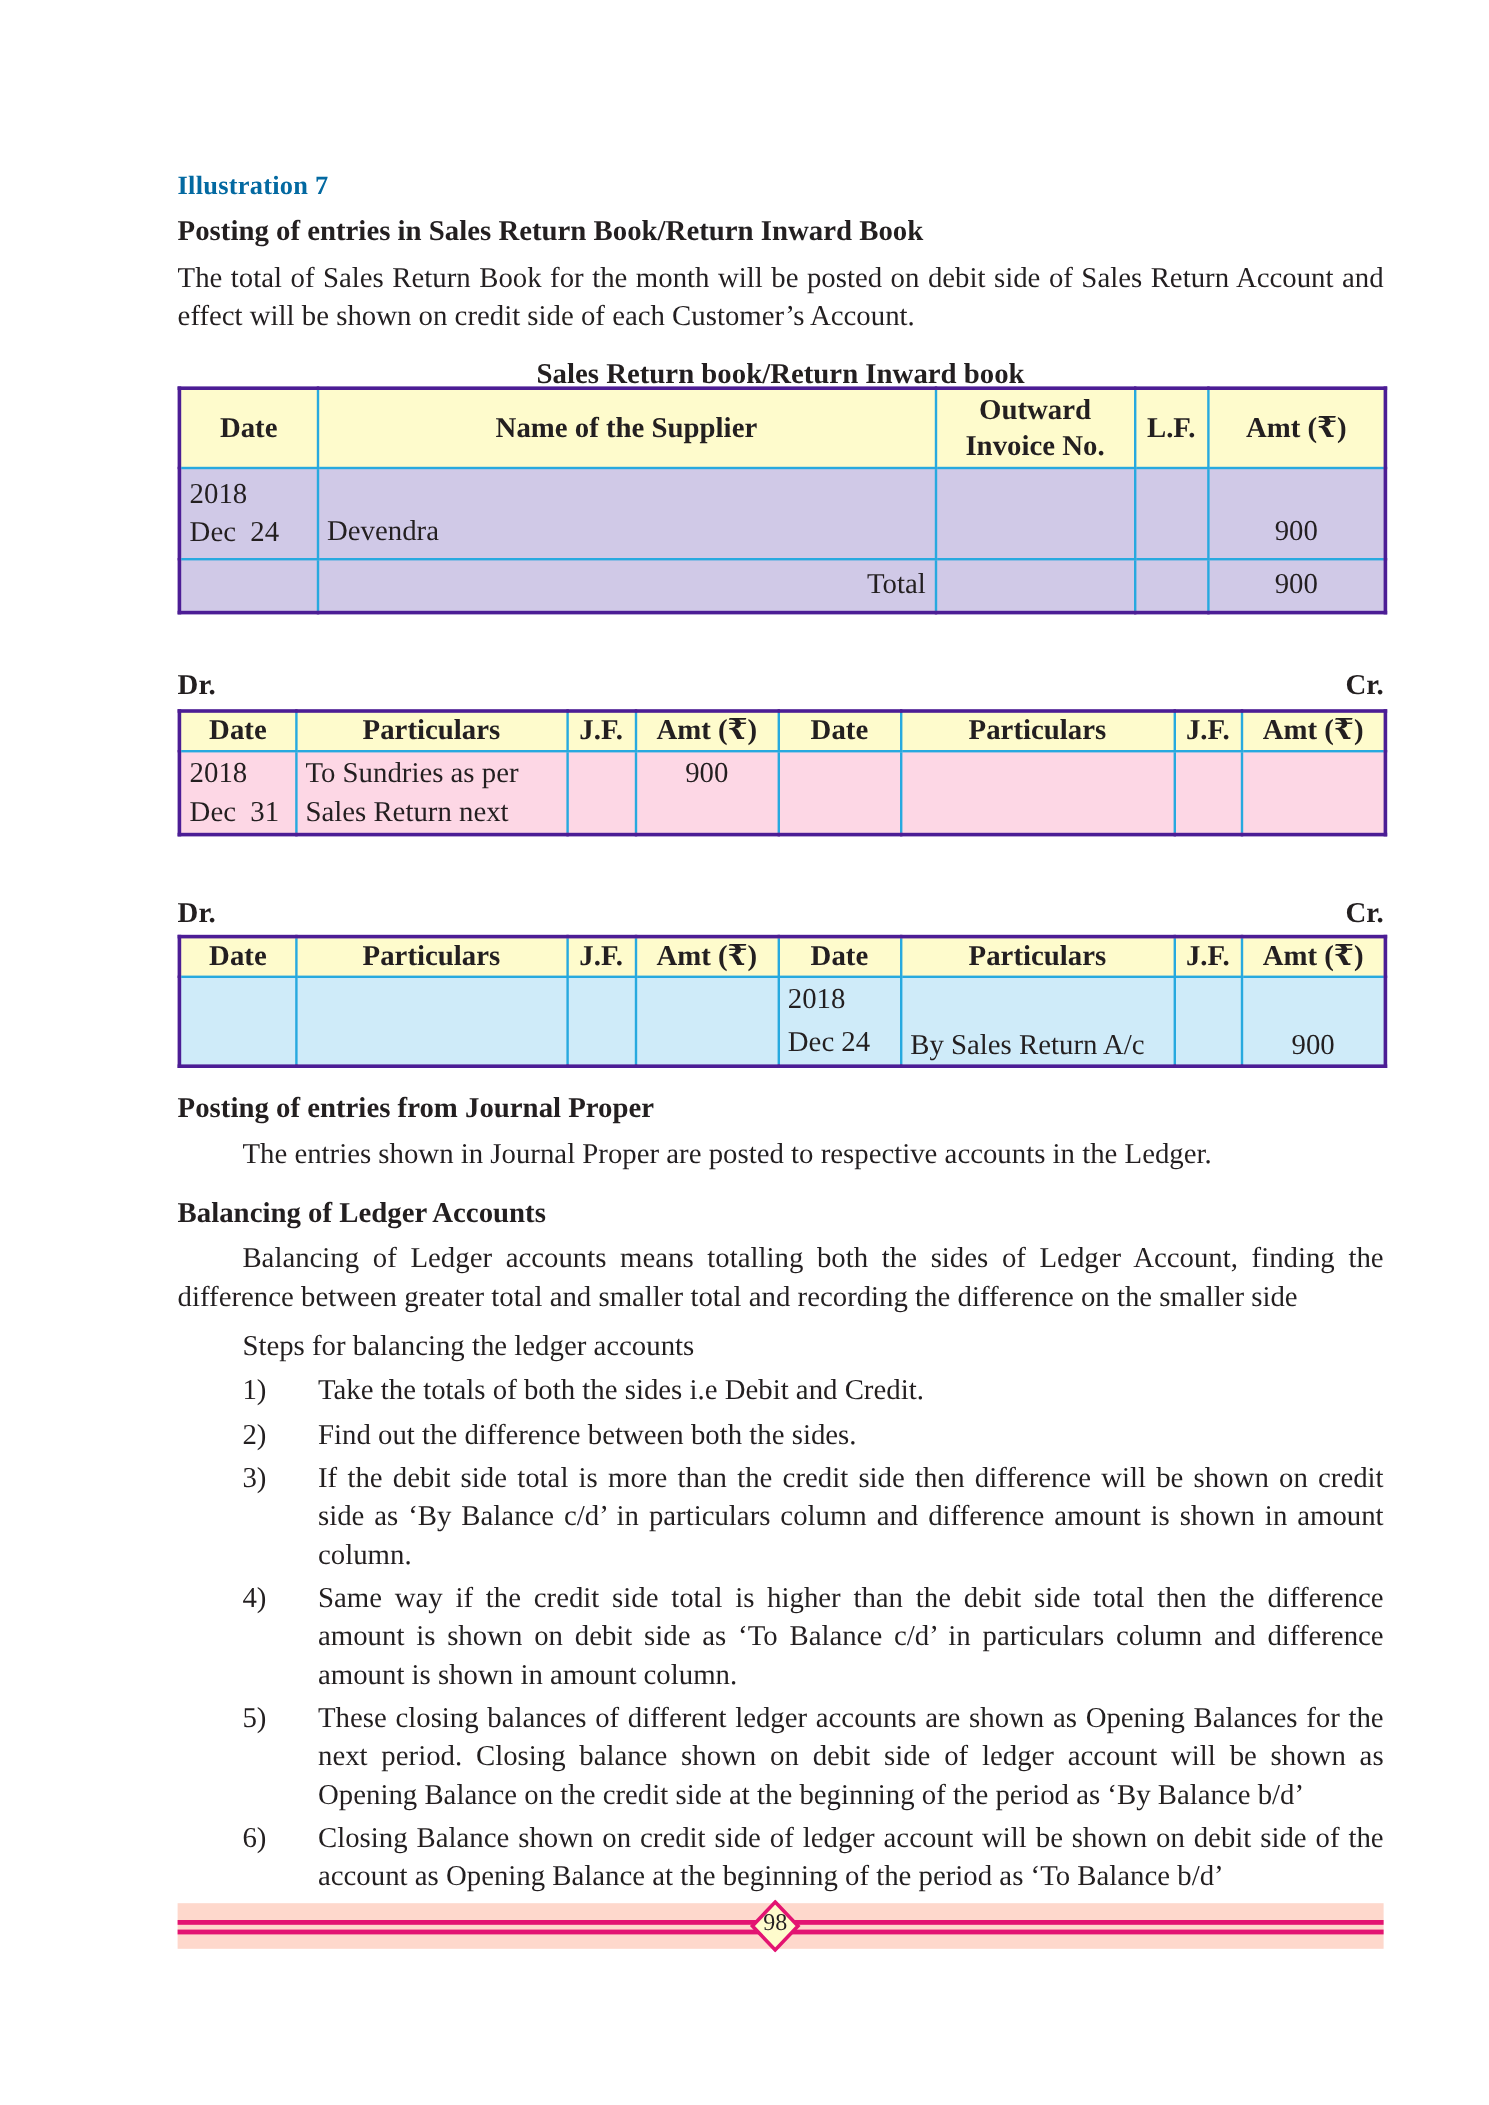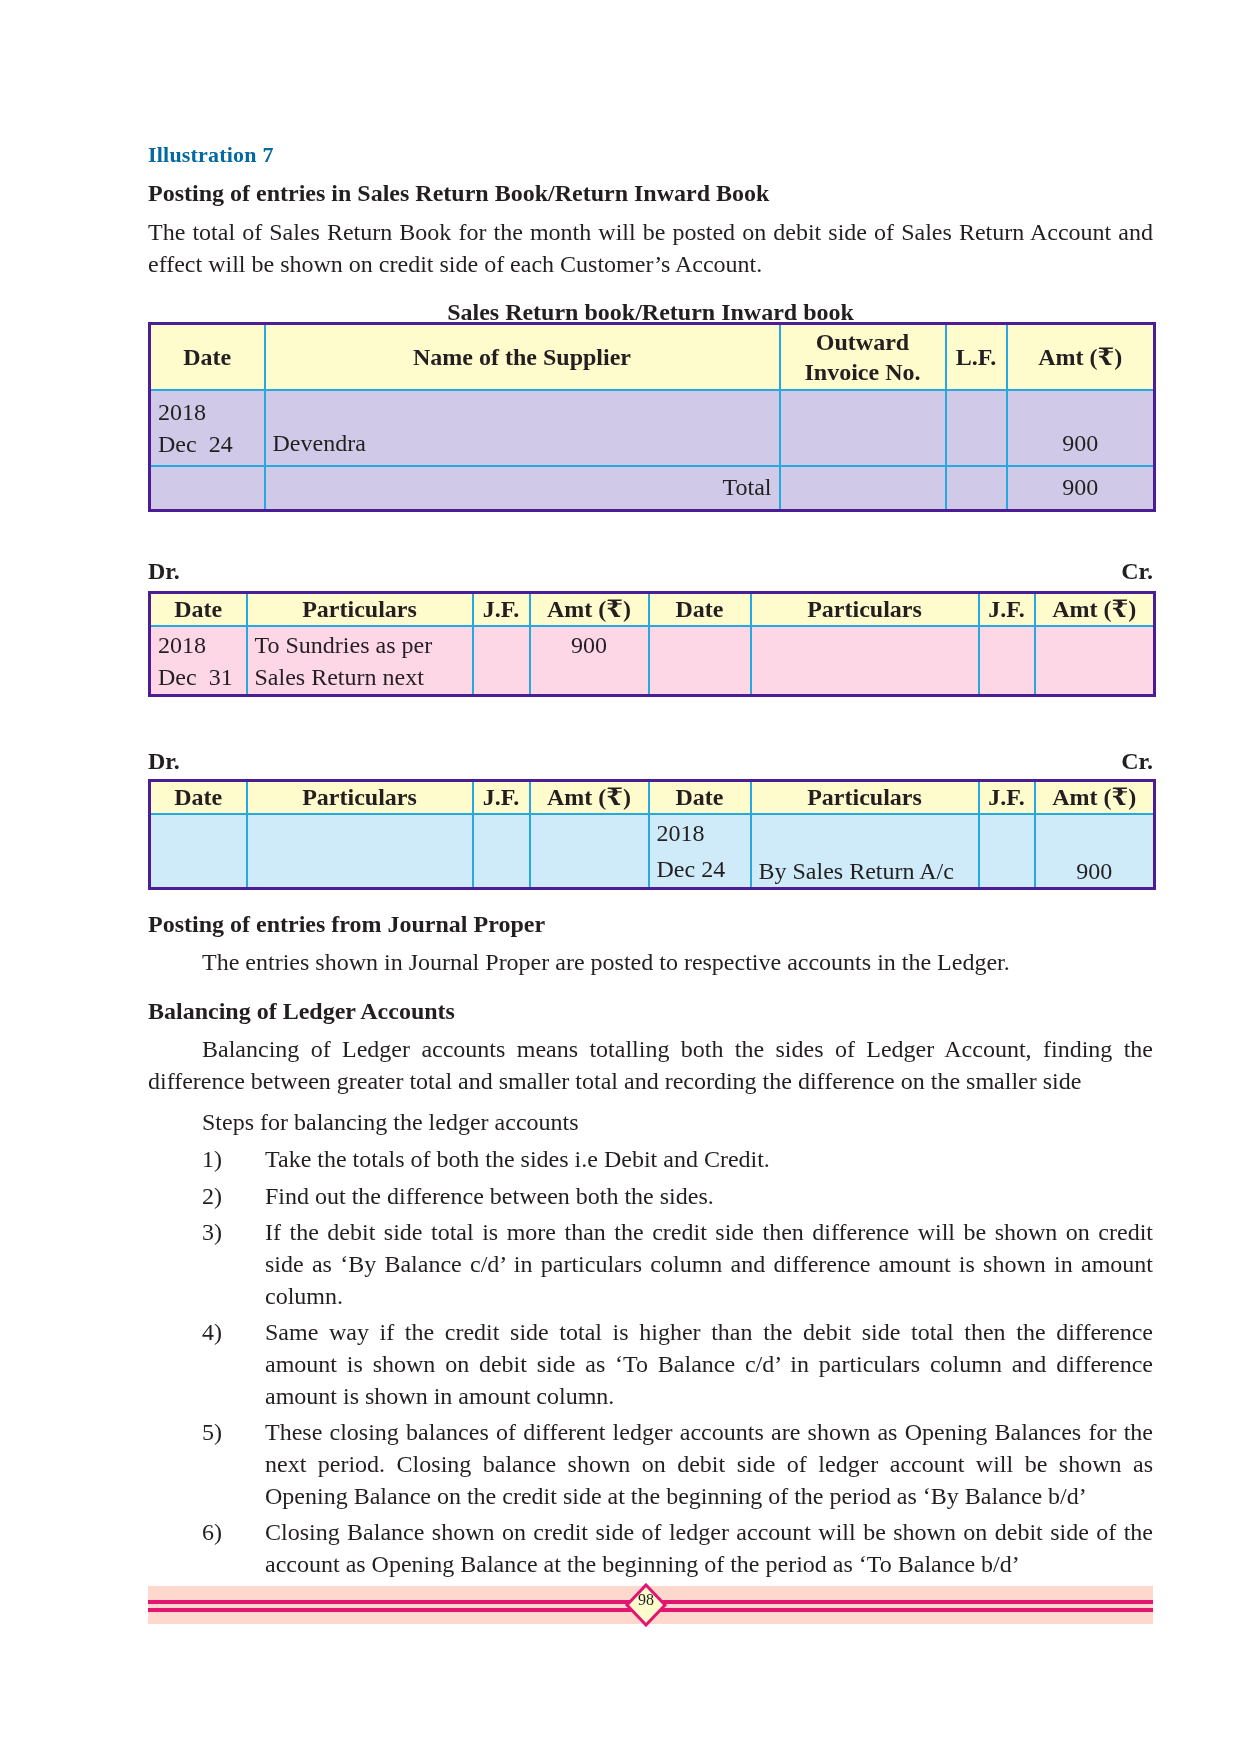--- a/index.html
+++ b/index.html
@@ -30,21 +30,21 @@
   .drcr .title { position: absolute; left: 0; width: 1005px; text-align: center; }
   .drcr .cr { position: absolute; right: 0; }
 
   .step { left: 54px; width: 951px; font-size: 24px; line-height: 32px; }
   .step .num { position: absolute; left: 0; top: 0; }
   .step .txt { position: absolute; left: 63px; width: 888px; text-align: justify; }
 
   .footer-band { position: absolute; left: 148px; top: 1586px; width: 1005px; height: 38px; background: #fed8cc; }
   .footer-line { position: absolute; left: 148px; width: 1005px; height: 4px; background: #e31472; }
   .page-num-diamond { position: absolute; left: 624px; top: 1583px; width: 44px; height: 44px; }
-  .page-num-text { position: absolute; left: 624px; top: 1591px; width: 44px; text-align: center; font-size: 16px; }
+  .page-num-text { position: absolute; left: 624px; top: 1591px; width: 44px; text-align: center; font-size: 20px; }
 </style>
 </head>
 <body>
 
 <div class="page">
 
   <div class="abs illus">Illustration 7</div>
 
   <div class="abs h-bold" style="top:180px;left:0;">Posting of entries in Sales Return Book/Return Inward Book</div>
   <div class="abs para" style="top:216px;left:0;width:1005px;">The total of Sales Return Book for the month will be posted on debit side of Sales Return Account and effect will be shown on credit side of each Customer’s Account.</div>

